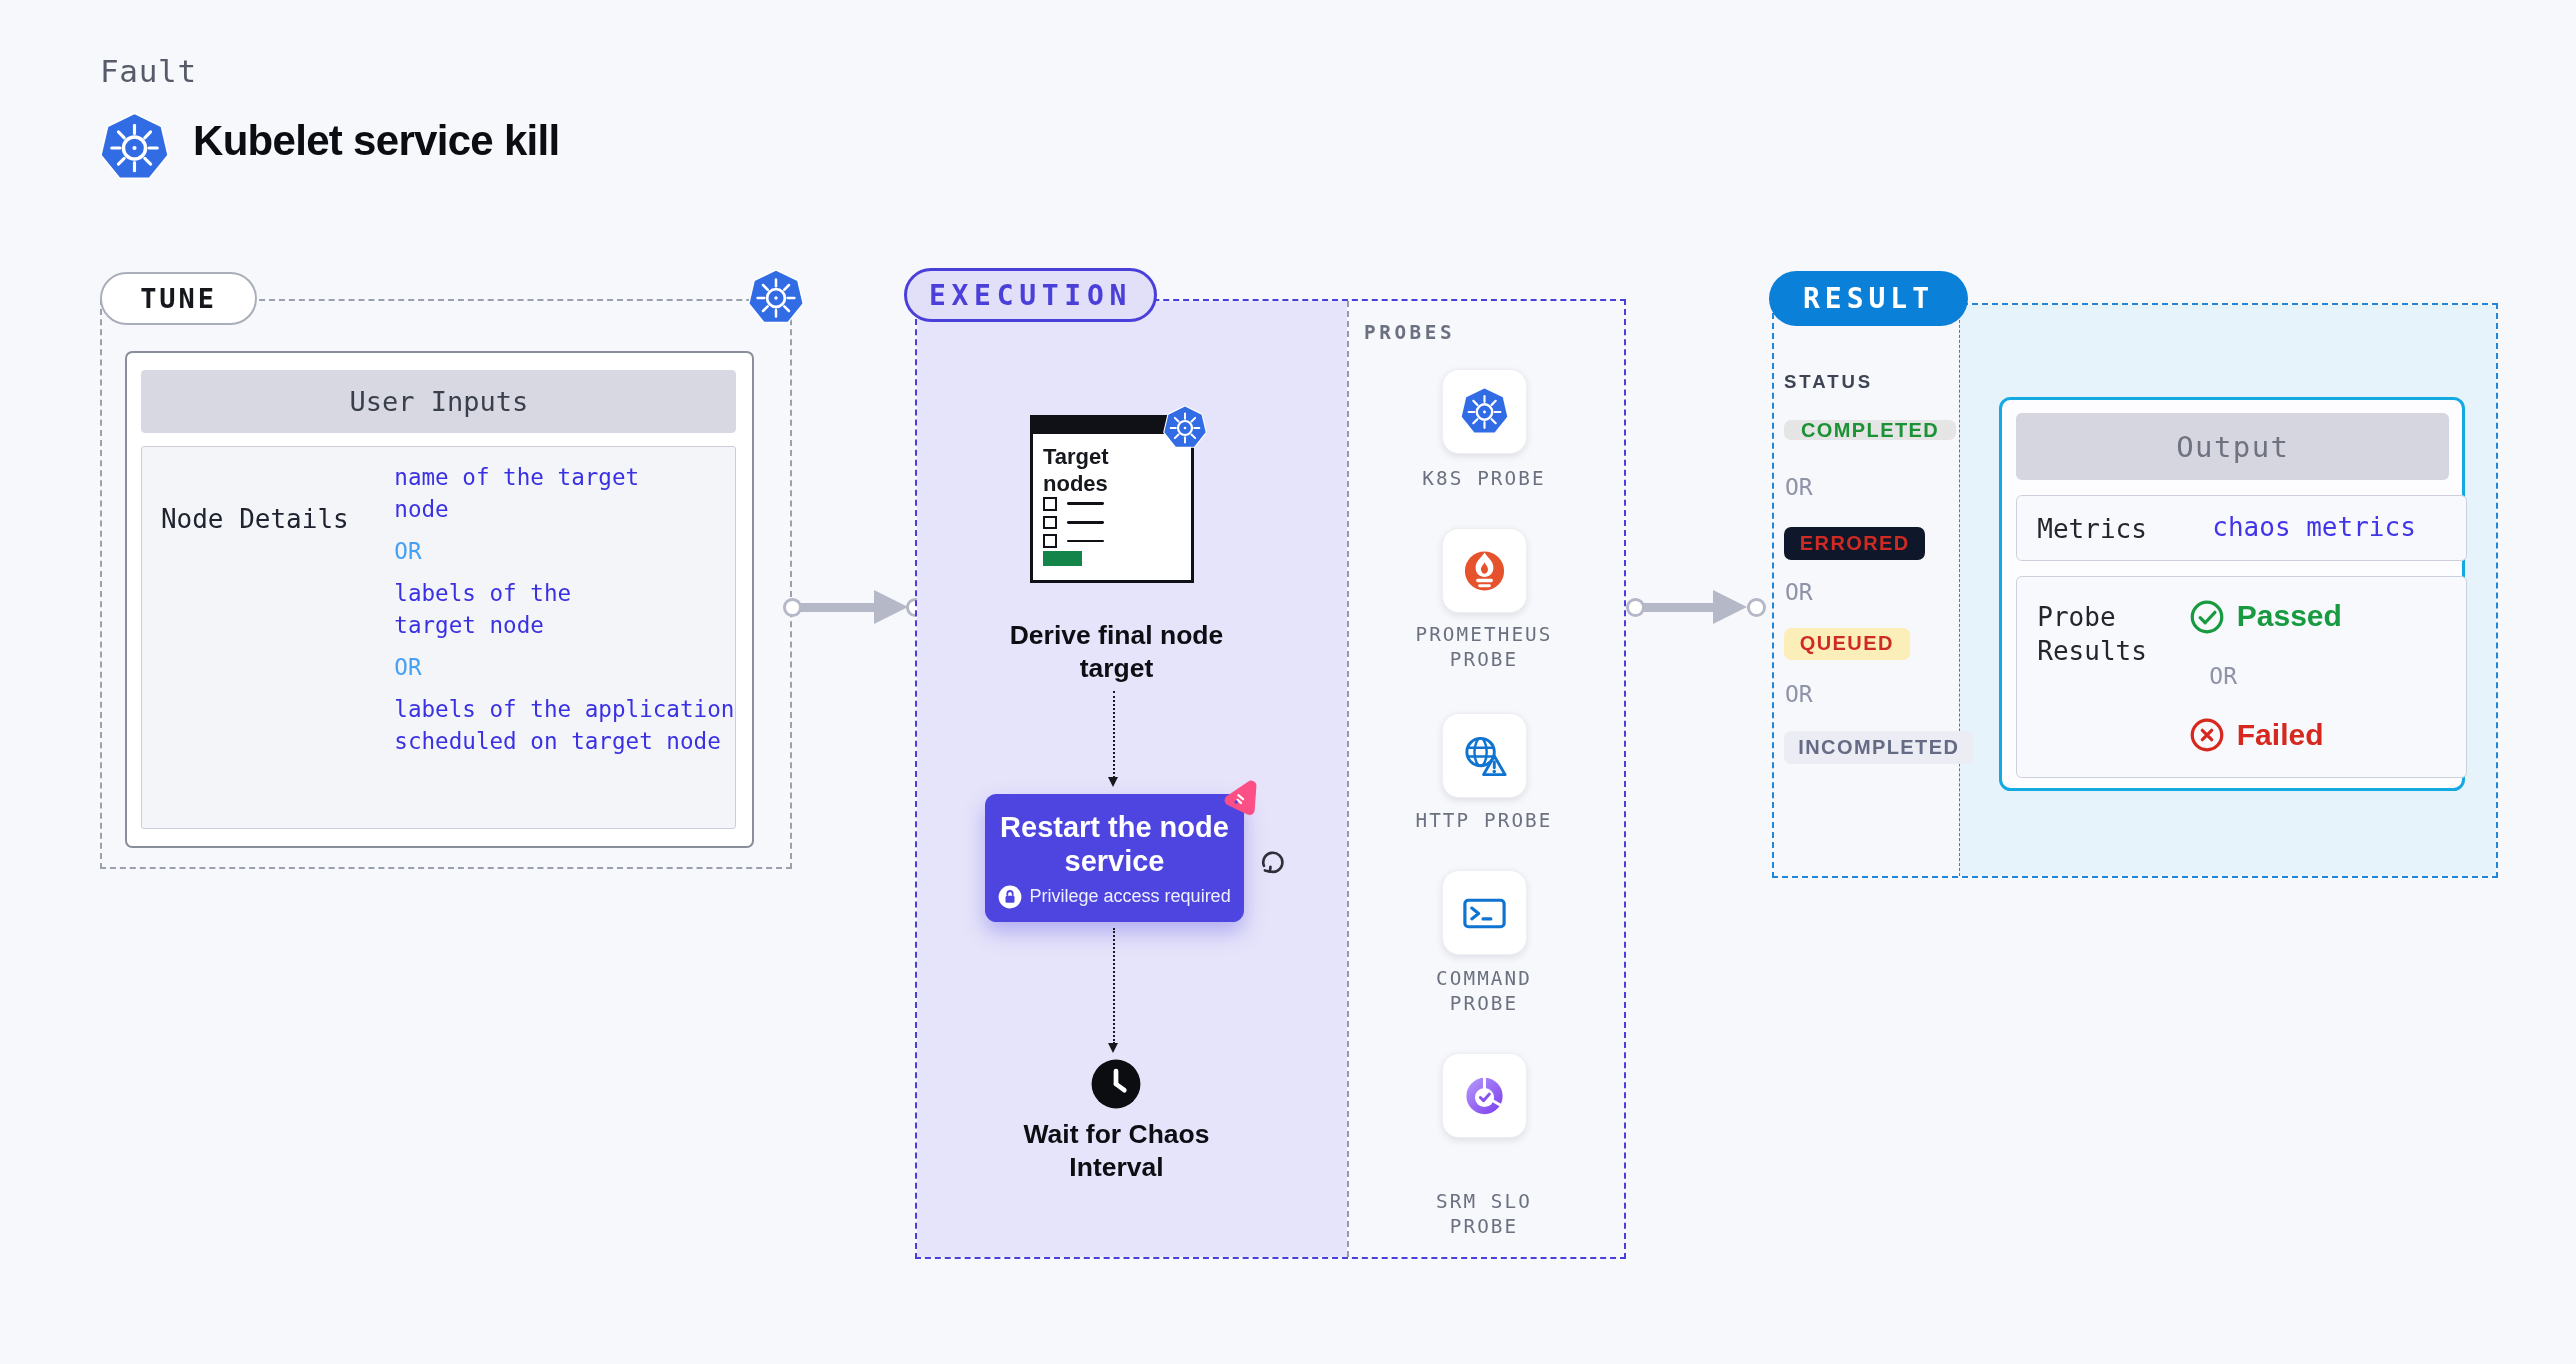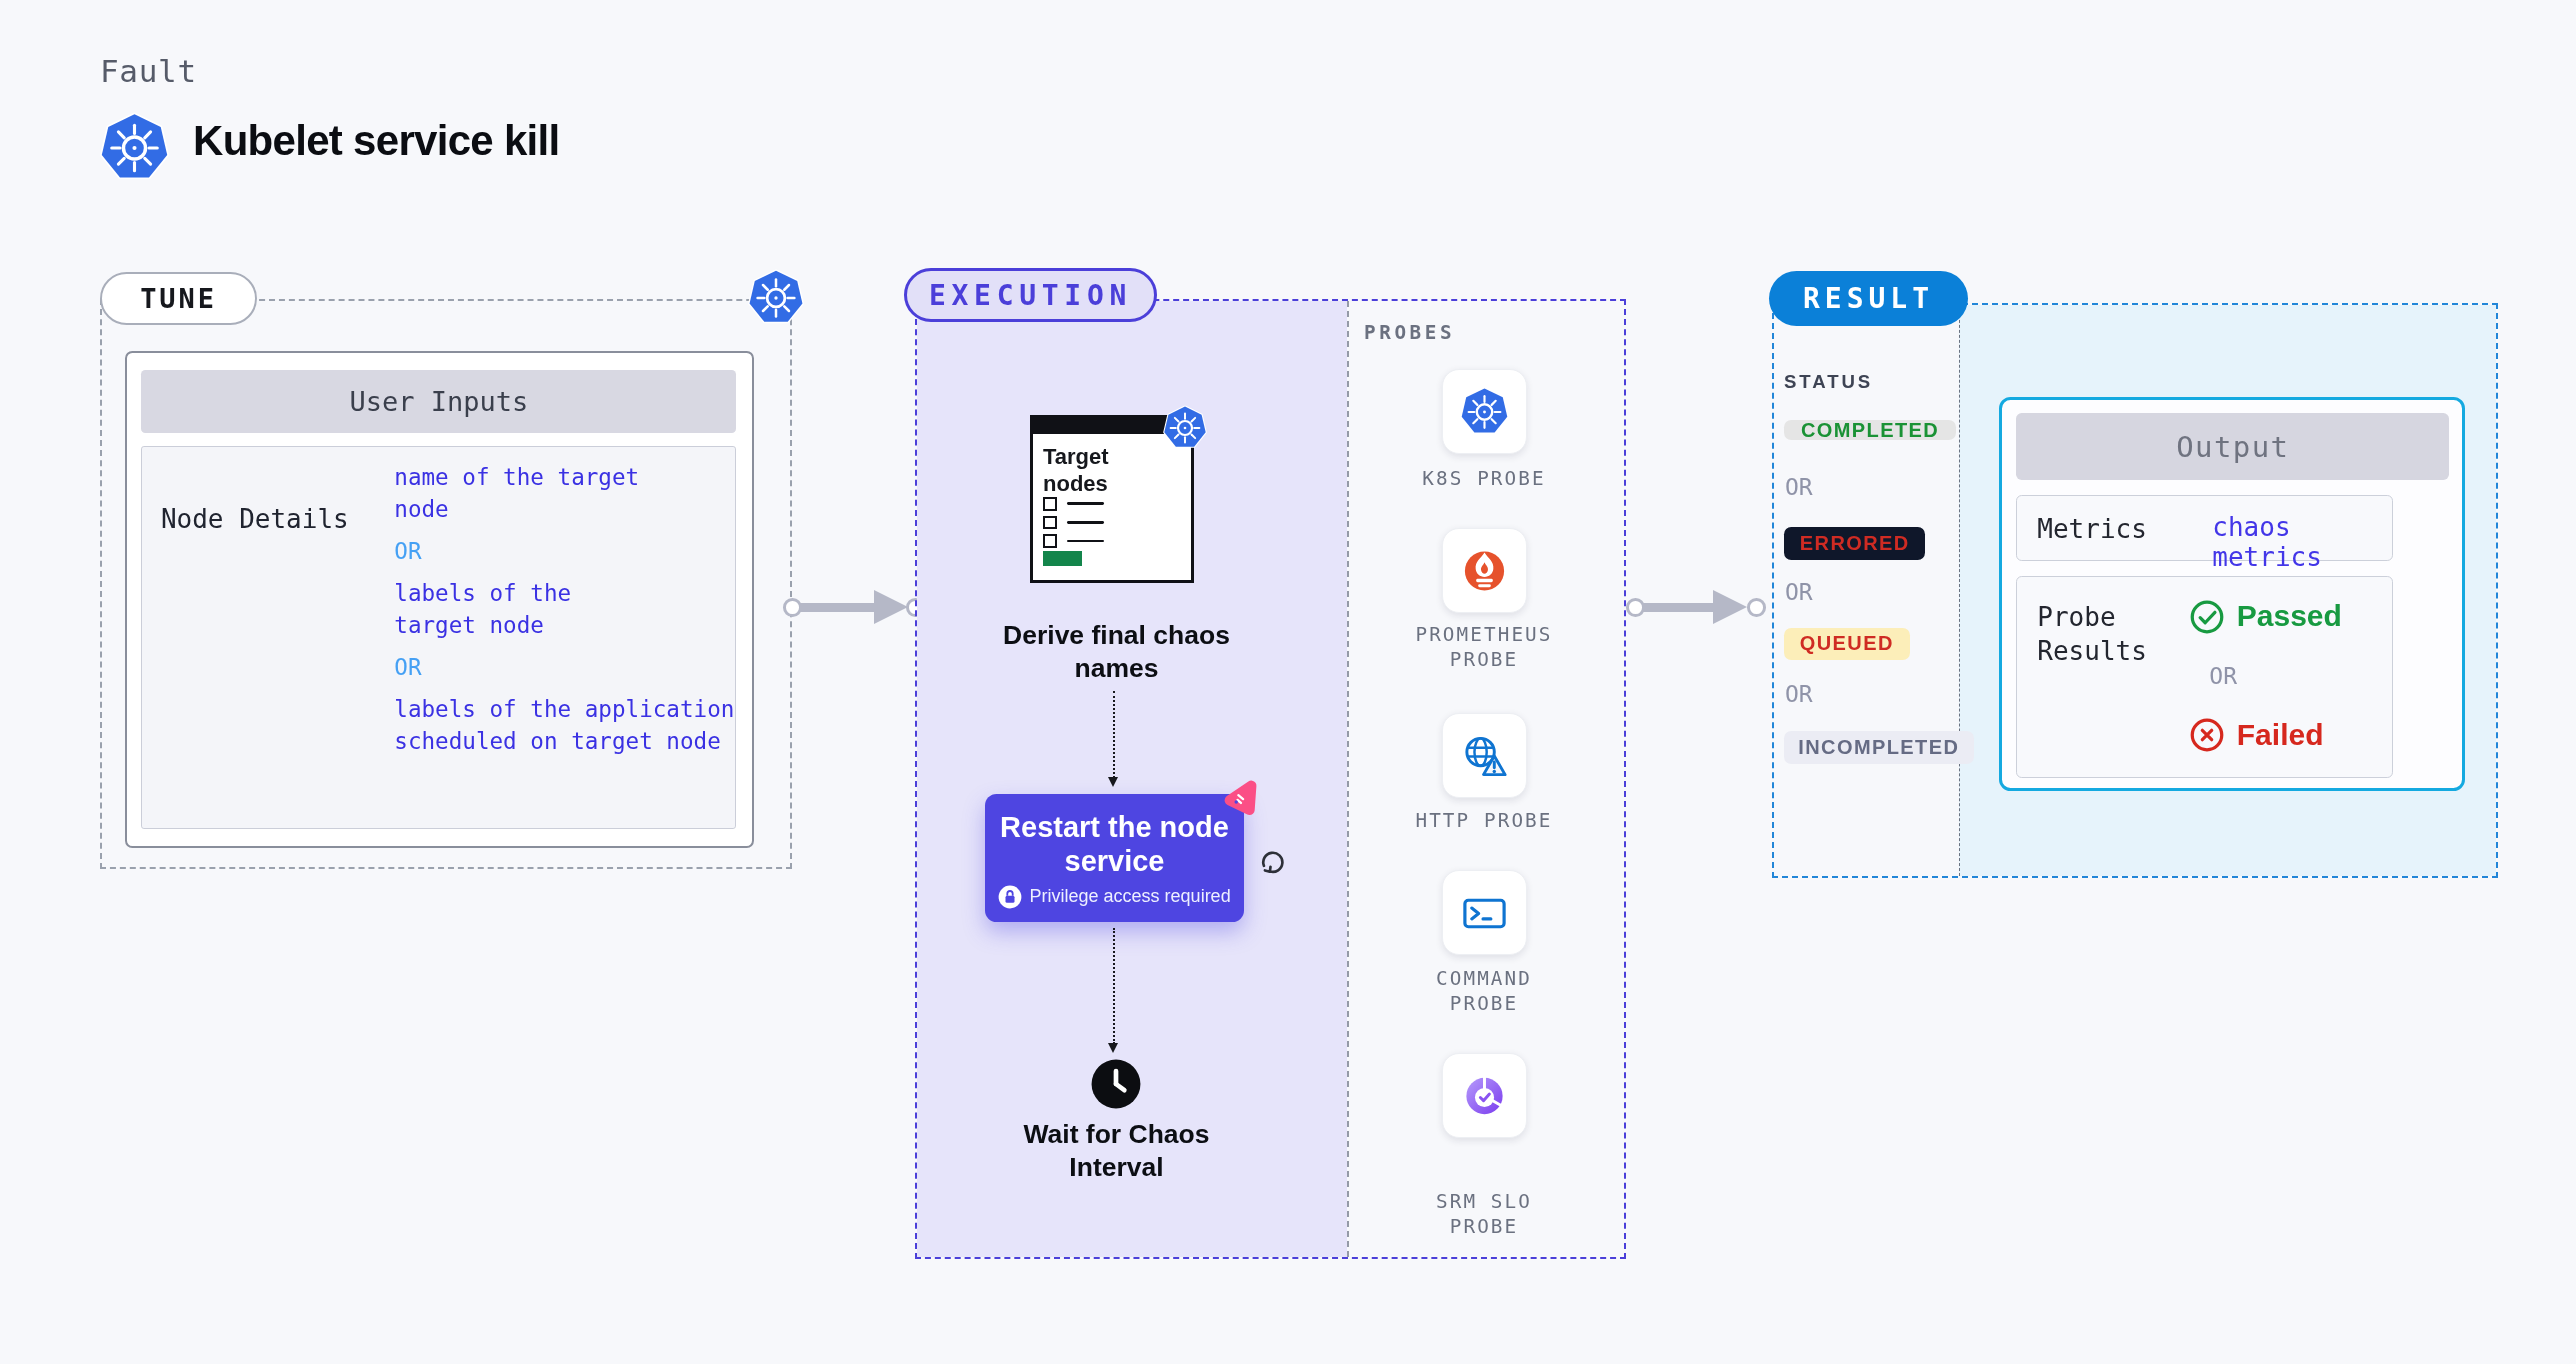--- a/index.html
+++ b/index.html
@@ -113,21 +113,21 @@
   .badge-incompleted{top:731px;height:33px;padding:0 14.3px;font-size:20px;color:#656b84;background:#ebecf4;}
   .status-or{position:absolute;left:1785px;font-family:"DejaVu Sans Mono",monospace;font-size:23px;color:#8f93a8;}
   .or1{top:474px;} .or2{top:579px;} .or3{top:681px;}
 
   
   .output-panel{left:1999px;top:397px;width:466px;height:394px;background:#fdfdff;border:3.6px solid #14a9e0;
                 border-radius:11.5px;box-sizing:border-box;}
   .out-header{position:absolute;left:14.3px;top:13px;width:433px;height:67px;background:#d6d6e0;border-radius:5.7px;
               display:flex;align-items:center;justify-content:center;font-family:"DejaVu Sans Mono",monospace;
               font-size:29px;color:#6f7380;letter-spacing:1.4px;}
-  .out-row{position:absolute;left:14.3px;width:377px;background:#f8f9fc;border:1.4px solid #ccd0da;border-radius:5.7px;
+  .out-row{position:absolute;left:14.3px;width:451px;background:#f8f9fc;border:1.4px solid #ccd0da;border-radius:5.7px;
            box-sizing:border-box;}
   .row-metrics{top:95px;height:66px;}
   .row-probe{top:176px;height:202px;}
   .out-label{position:absolute;left:20px;font-family:"DejaVu Sans Mono",monospace;font-size:26px;
              color:#23262f;line-height:34px;}
   .metrics-label{top:15.8px;}
   .metrics-value{position:absolute;left:183px;top:15.8px;font-family:"DejaVu Sans Mono",monospace;
                  font-size:26px;color:#4336e8;margin-left:12px;}
   .probe-label-out{top:23px;width:143px;}
   .pr-passed{position:absolute;left:172px;top:21.5px;display:flex;align-items:flex-start;gap:11.5px;}
@@ -289,21 +289,21 @@
           <span class="tc-box"></span>
           <span class="tc-line"></span>
         </div>
     </div>
     <div class="tc-green"></div>
   </div>
   <svg class="abs tc-k8s" viewBox="0 0 62 64" width="44" height="46">
       <use href="#sym-k8s"></use>
     </svg>
 
-  <div class="abs step-label step-derive">Derive final chaos names</div>
+  <div class="abs step-label step-derive">Derive final node target</div>
 
   <div class="abs dotted-arrow da1">
       <div class="da-head"></div>
     </div>
 
   <div class="abs restart-box">
     <div class="restart-title">Restart the node service</div>
     <div class="priv-row">
       <svg width="24" height="24" viewBox="0 0 40 40">
           <use href="#sym-lock"></use>

